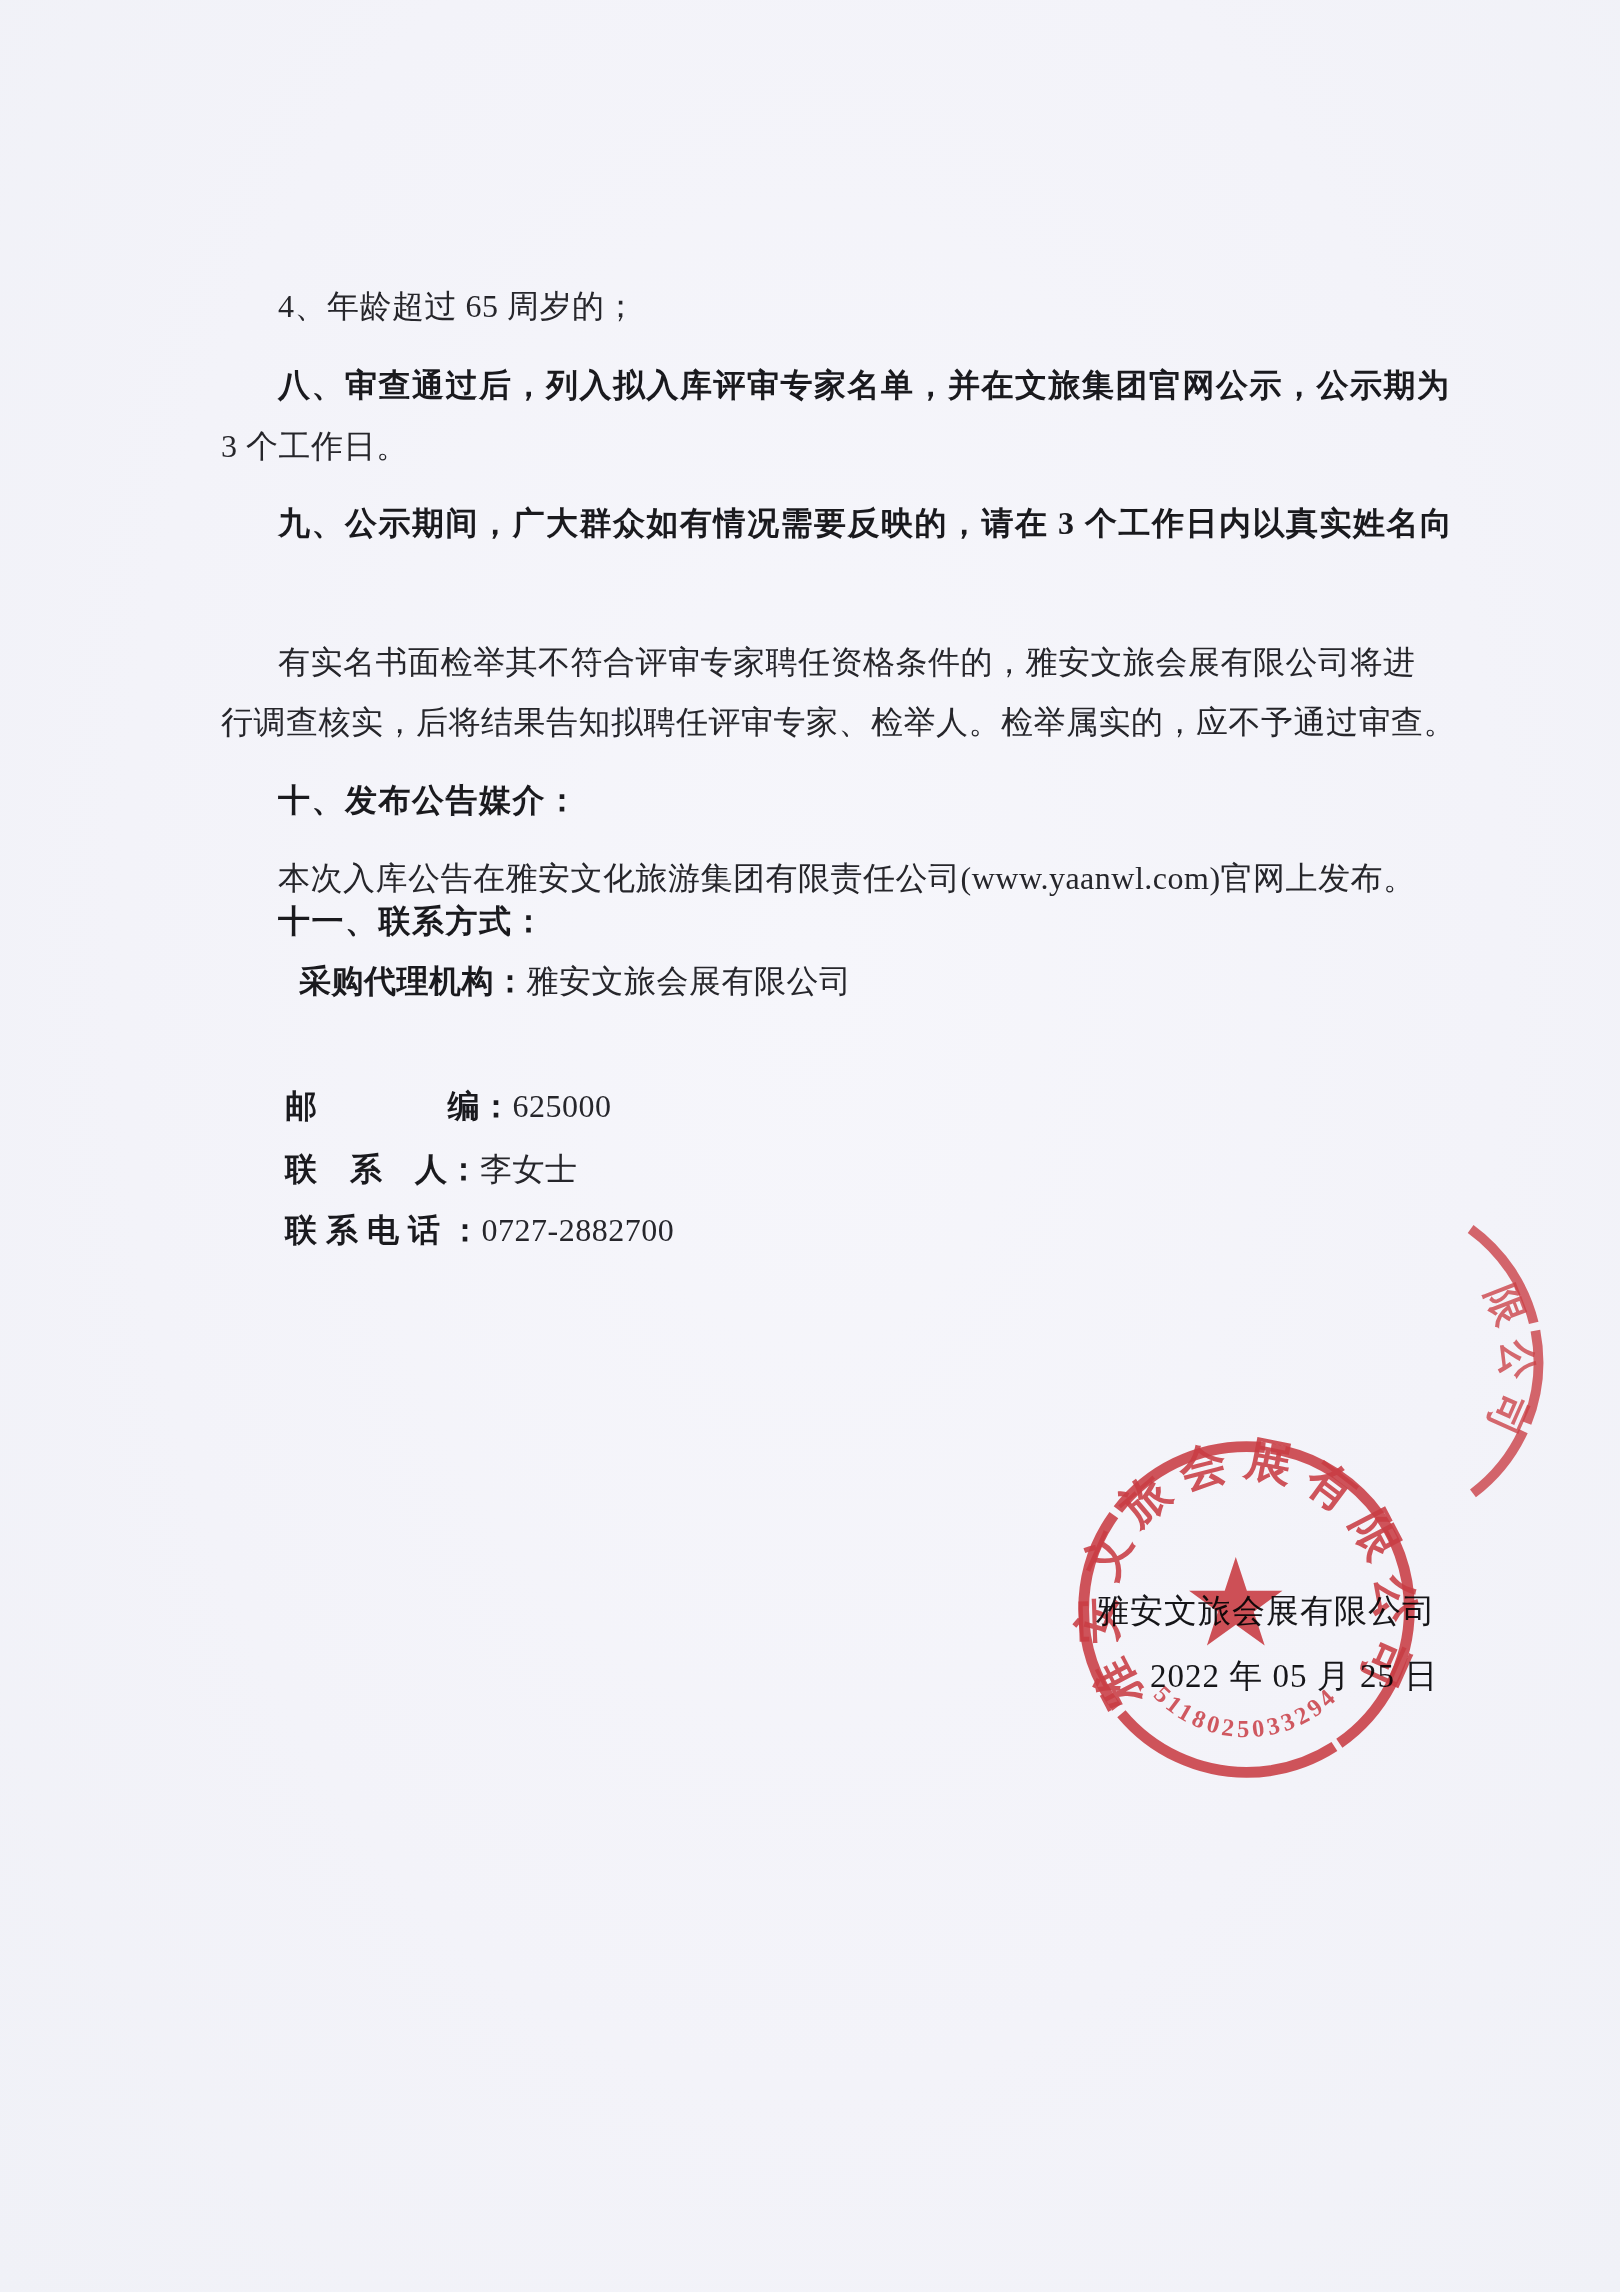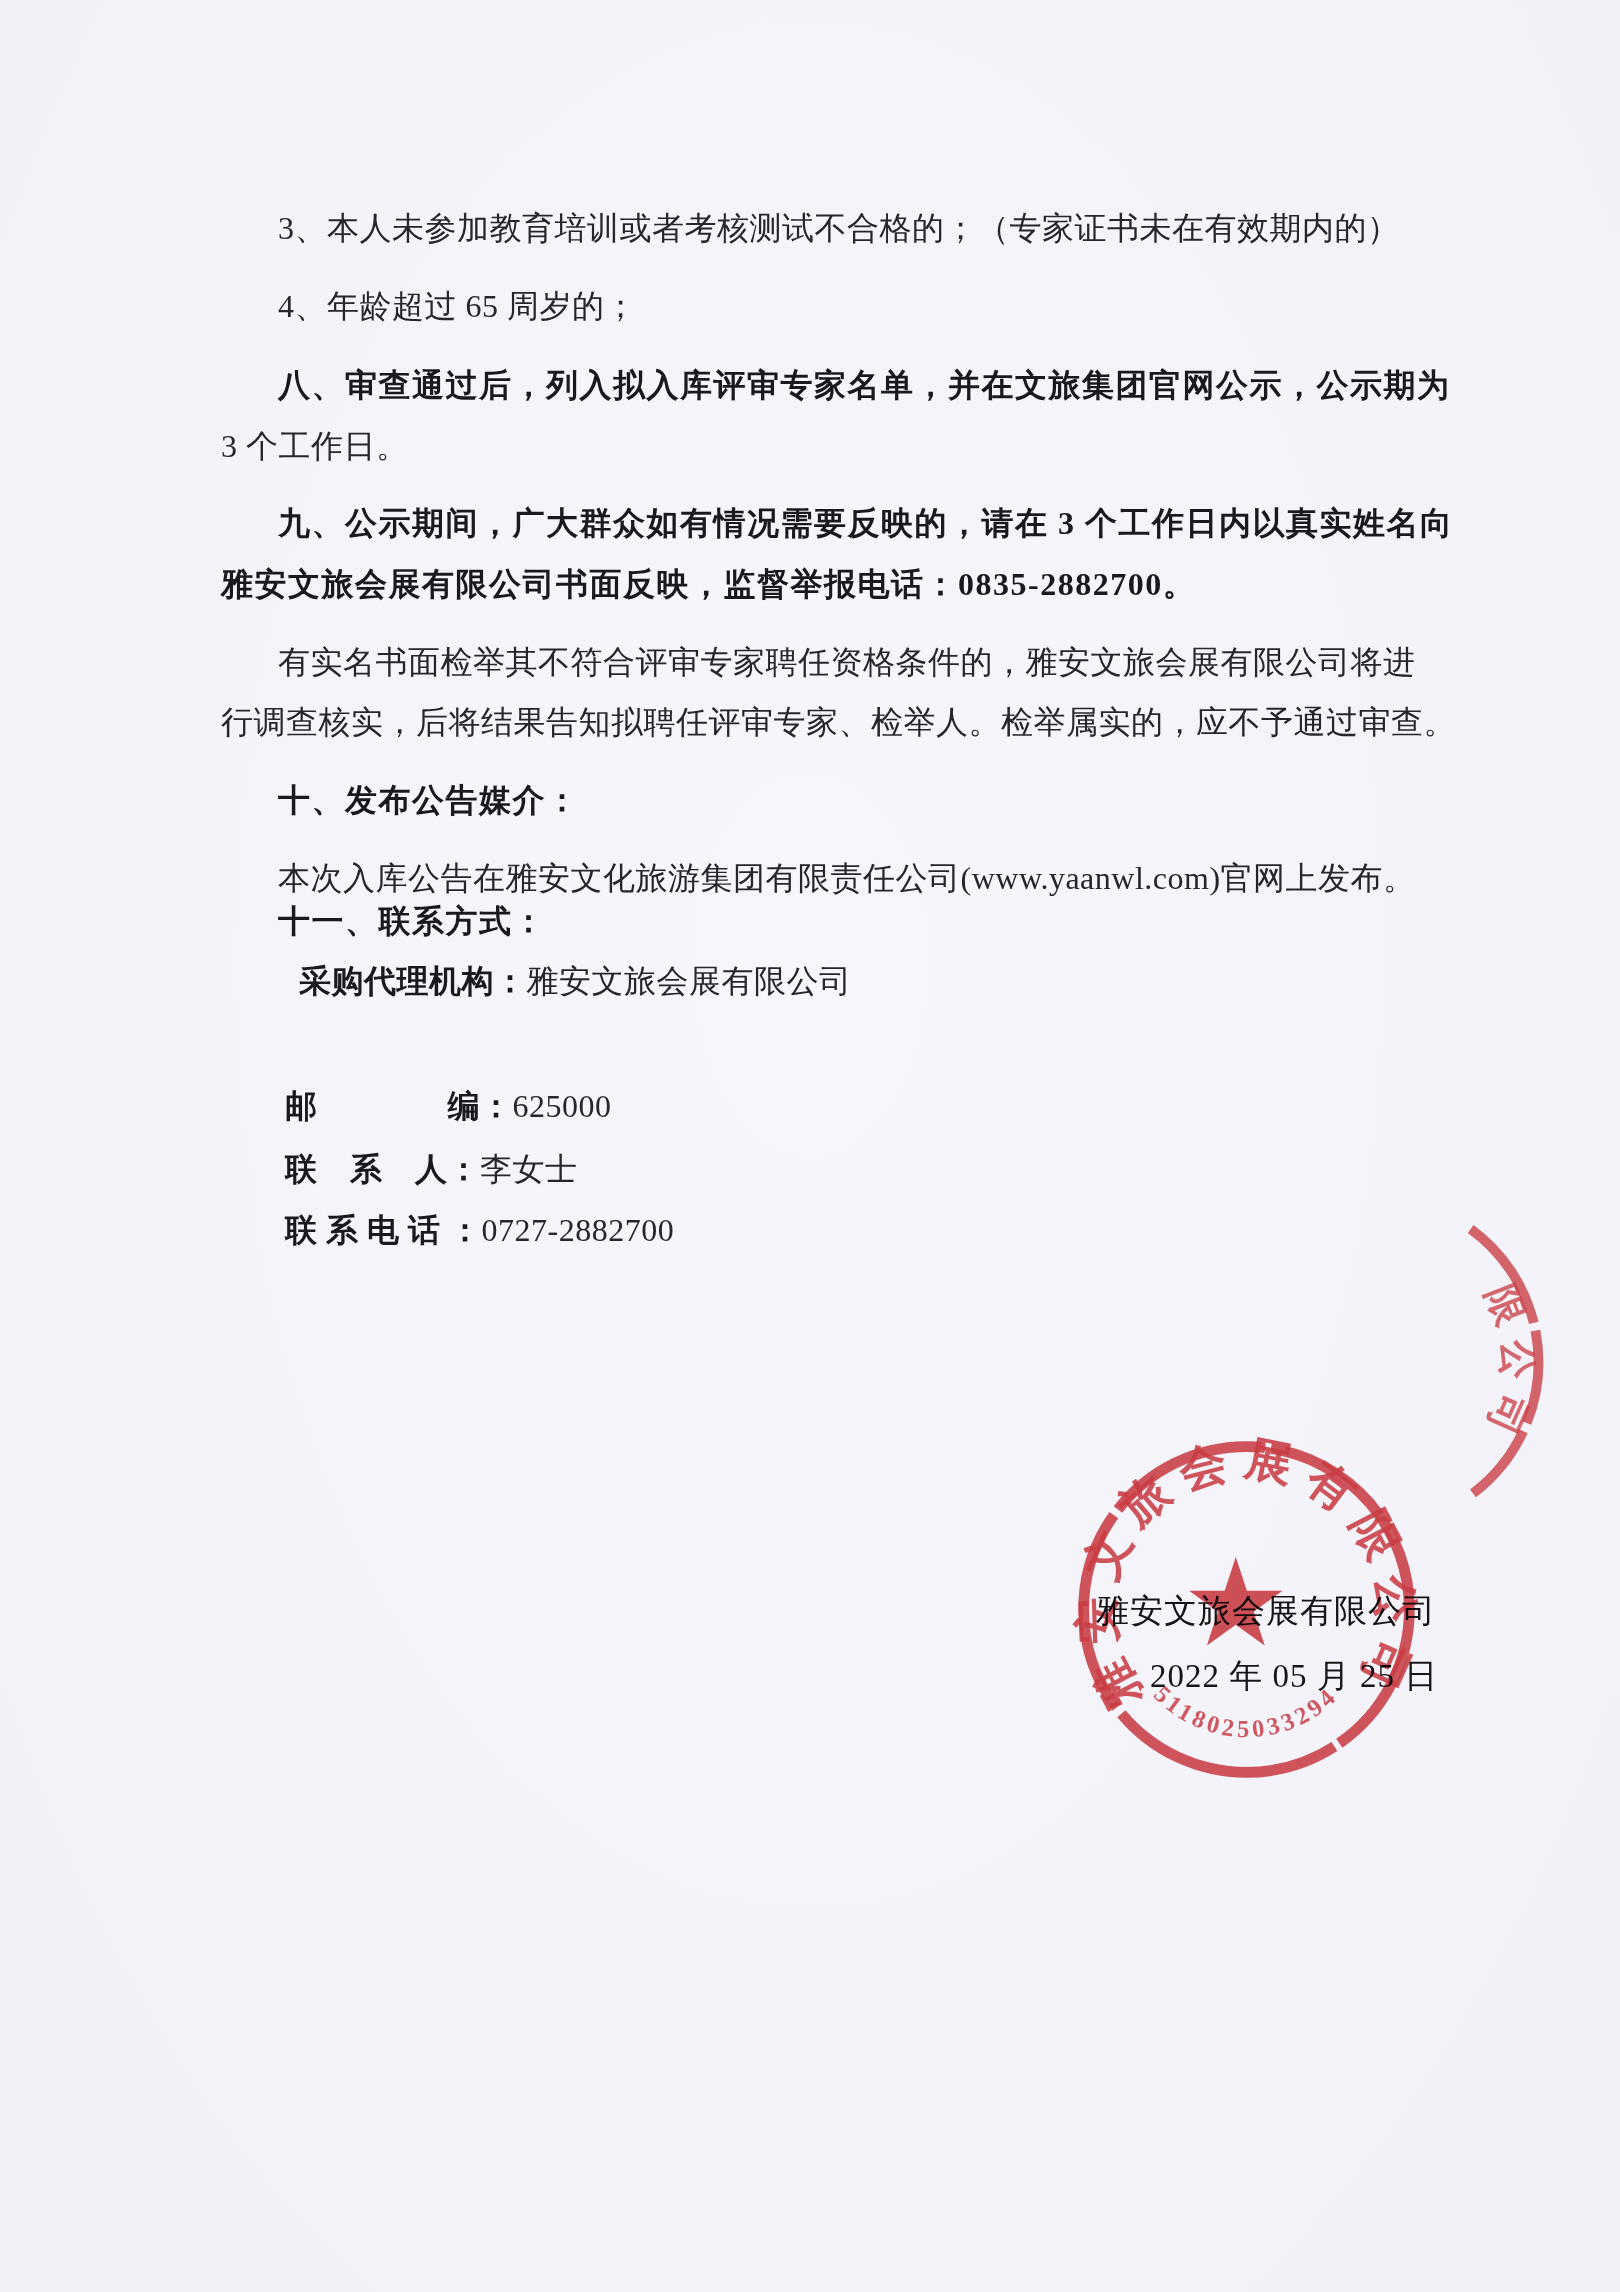--- a/index.html
+++ b/index.html
@@ -58,26 +58,24 @@
     font-size:40px;font-weight:700;
     fill:#d64348;fill-opacity:0.78;
     letter-spacing:12px;
   }
 </style>
 </head>
 <body>
 
 <div class="page">
 
-  <div class="ln" style="left:278px;top:210px;">3、本人未参加教育培训或者考核测试不合格的；（专家证书未在有效期内的）</div>
   <div class="ln" style="left:278px;top:288px;">4、年龄超过 65 周岁的；</div>
   <div class="ln b" style="left:278px;top:367px;">八、审查通过后，列入拟入库评审专家名单，并在文旅集团官网公示，公示期为</div>
   <div class="ln" style="left:221px;top:428px;">3 个工作日。</div>
   <div class="ln b" style="left:278px;top:505px;">九、公示期间，广大群众如有情况需要反映的，请在 3 个工作日内以真实姓名向</div>
-  <div class="ln b" style="left:221px;top:566px;">雅安文旅会展有限公司书面反映，监督举报电话：0835-2882700。</div>
   <div class="ln" style="left:221px;top:704px;">行调查核实，后将结果告知拟聘任评审专家、检举人。检举属实的，应不予通过审查。</div>
   <div class="ln" style="left:278px;top:644px;">有实名书面检举其不符合评审专家聘任资格条件的，雅安文旅会展有限公司将进</div>
   <div class="ln b" style="left:278px;top:782px;">十、发布公告媒介：</div>
   <div class="ln" style="left:278px;top:842px;margin-top:18px;">本次入库公告在雅安文化旅游集团有限责任公司(www.yaanwl.com)官网上发布。</div>
   <div class="ln b" style="left:278px;top:903px;font-family:Liberation Serif, serif;">十一、联系方式：</div>
 
   <div class="ln" style="left:299px;top:963px;">
     <span class="lbl">采购代理机构：</span><span class="val">雅安文旅会展有限公司</span>
   </div>
   <div class="ln" style="left:285px;top:1088px;">

